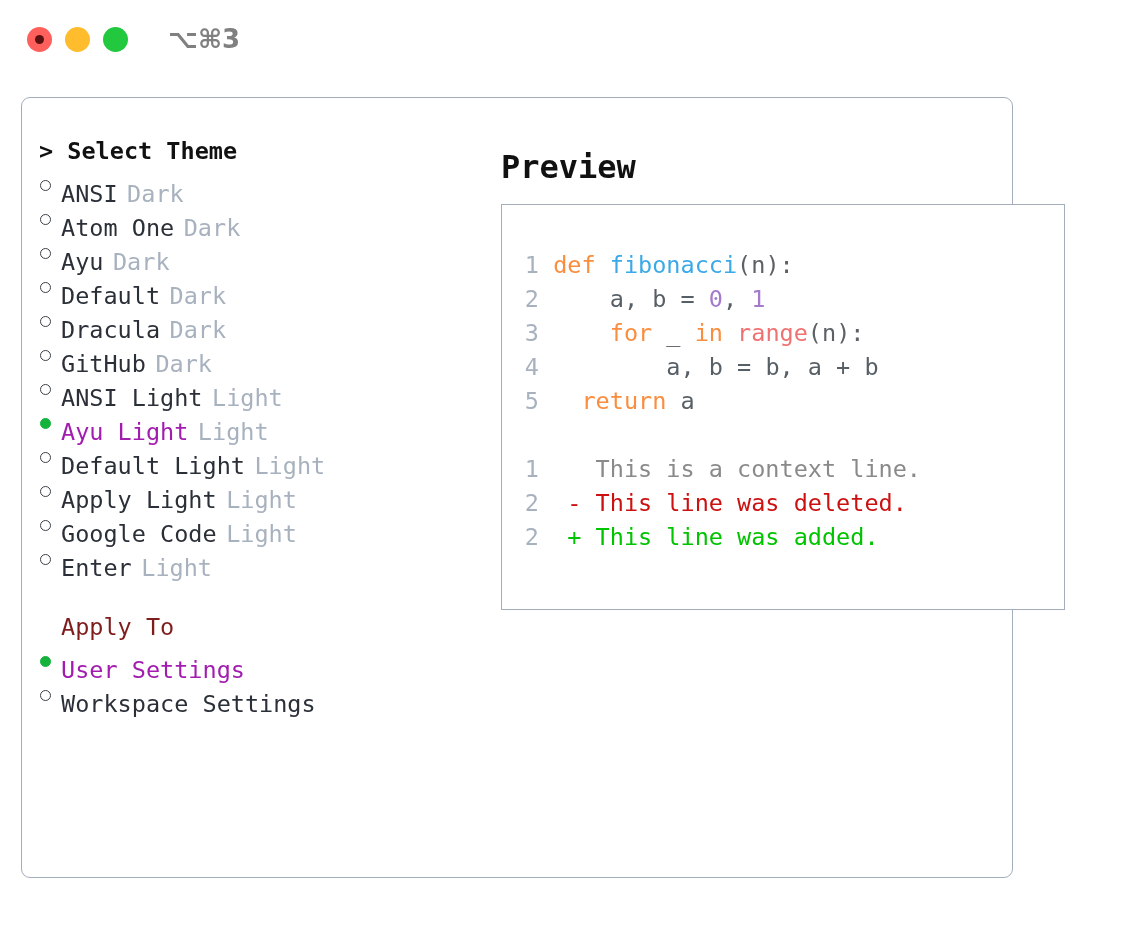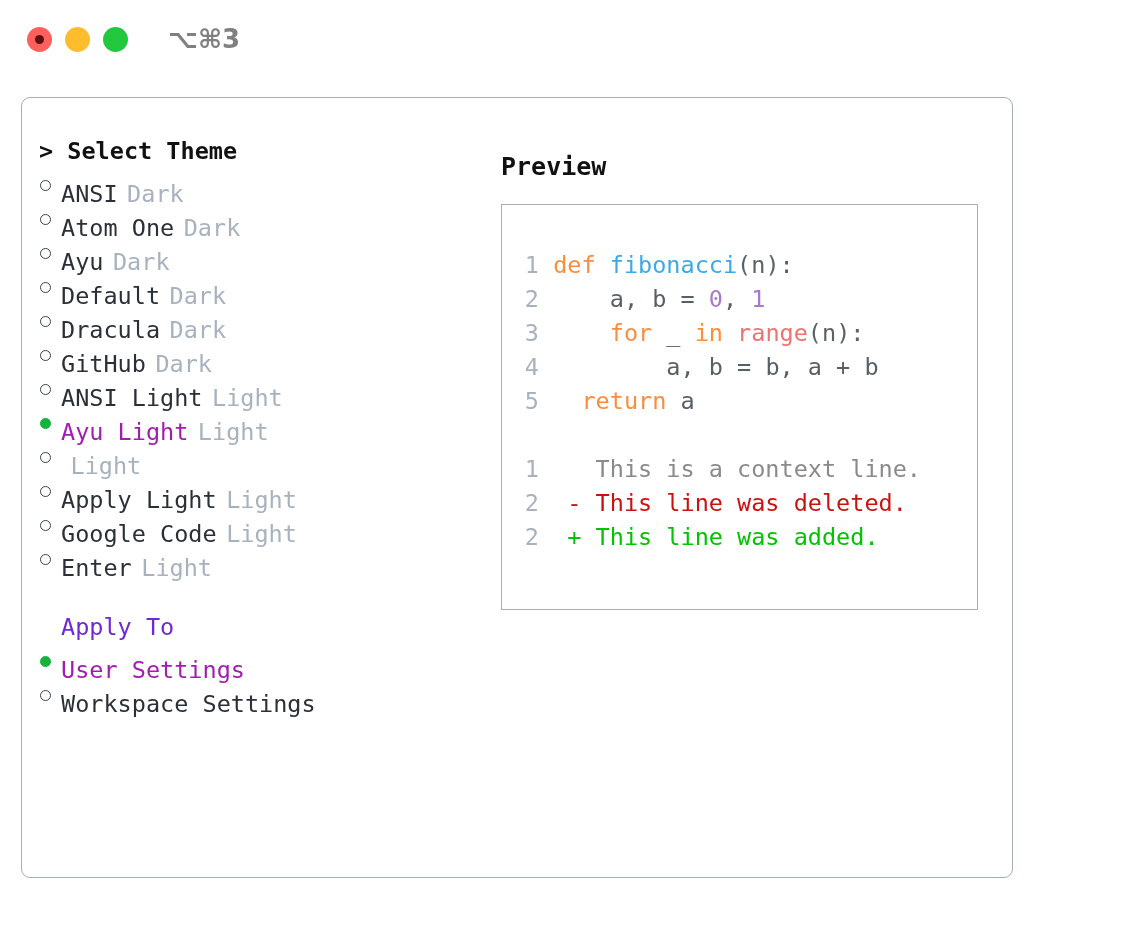--- a/index.html
+++ b/index.html
@@ -144,21 +144,21 @@
 
   .opt-label { color: #2b3038; }
   .opt-label.sel { color: #a21caf; }
   .opt-tag {
     color: #a8b2bf;
     padding-left: 9.5px;
   }
 
   .group-head {
     font-size: 23.5px;
-    color: #6d28d9;
+    color: #7f1d1d;
     line-height: 34px;
     height: 34px;
     padding-left: 22px;
     white-space: pre;
   }
 
   .spacer-34 { height: 34px; }
 
   .hint {
     margin-top: 34px;
@@ -169,28 +169,28 @@
   }
 
   
   .right-col {
     position: absolute;
     left: 479px;
     top: 52px;
     width: 490px;
   }
   .preview-title {
-    font-size: 25px;
+    font-size: 32px;
     font-weight: 700;
     color: #111111;
     line-height: 34px;
   }
   .preview-box {
     margin-top: 20px;
-    width: 477px;
+    width: 564px;
     height: 406px;
     border: 1.6px solid #a3adbb;
     box-sizing: border-box;
     background: #ffffff;
     position: relative;
   }
   .code {
     position: absolute;
     left: 14px;
     top: 43px;
@@ -240,21 +240,21 @@
         <div class="section-title">&gt; Select Theme</div>
         <div id="theme-list">
             <div class="opt-row"><span class="bullet empty"><span class="mark"></span></span><span class="opt-label">ANSI</span><span class="opt-tag">Dark</span></div>
             <div class="opt-row"><span class="bullet empty"><span class="mark"></span></span><span class="opt-label">Atom One</span><span class="opt-tag">Dark</span></div>
             <div class="opt-row"><span class="bullet empty"><span class="mark"></span></span><span class="opt-label">Ayu</span><span class="opt-tag">Dark</span></div>
             <div class="opt-row"><span class="bullet empty"><span class="mark"></span></span><span class="opt-label">Default</span><span class="opt-tag">Dark</span></div>
             <div class="opt-row"><span class="bullet empty"><span class="mark"></span></span><span class="opt-label">Dracula</span><span class="opt-tag">Dark</span></div>
             <div class="opt-row"><span class="bullet empty"><span class="mark"></span></span><span class="opt-label">GitHub</span><span class="opt-tag">Dark</span></div>
             <div class="opt-row"><span class="bullet empty"><span class="mark"></span></span><span class="opt-label">ANSI Light</span><span class="opt-tag">Light</span></div>
             <div class="opt-row"><span class="bullet filled"><span class="mark"></span></span><span class="opt-label sel">Ayu Light</span><span class="opt-tag">Light</span></div>
-            <div class="opt-row"><span class="bullet empty"><span class="mark"></span></span><span class="opt-tag">Light</span></div>
+            <div class="opt-row"><span class="bullet empty"><span class="mark"></span></span><span class="opt-label">Default Light</span><span class="opt-tag">Light</span></div>
             <div class="opt-row"><span class="bullet empty"><span class="mark"></span></span><span class="opt-label">Apply Light</span><span class="opt-tag">Light</span></div>
             <div class="opt-row"><span class="bullet empty"><span class="mark"></span></span><span class="opt-label">Google Code</span><span class="opt-tag">Light</span></div>
             <div class="opt-row"><span class="bullet empty"><span class="mark"></span></span><span class="opt-label">Enter</span><span class="opt-tag">Light</span></div>
           </div>
         <div class="spacer-34"></div>
         <div class="group-head">Apply To</div>
         <div id="apply-list">
             <div class="opt-row"><span class="bullet filled"><span class="mark"></span></span><span class="opt-label sel">User Settings</span></div>
             <div class="opt-row"><span class="bullet empty"><span class="mark"></span></span><span class="opt-label">Workspace Settings</span></div>
           </div>

